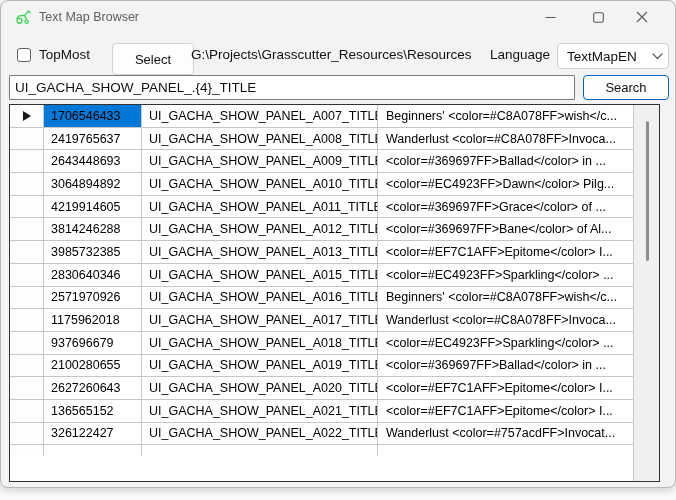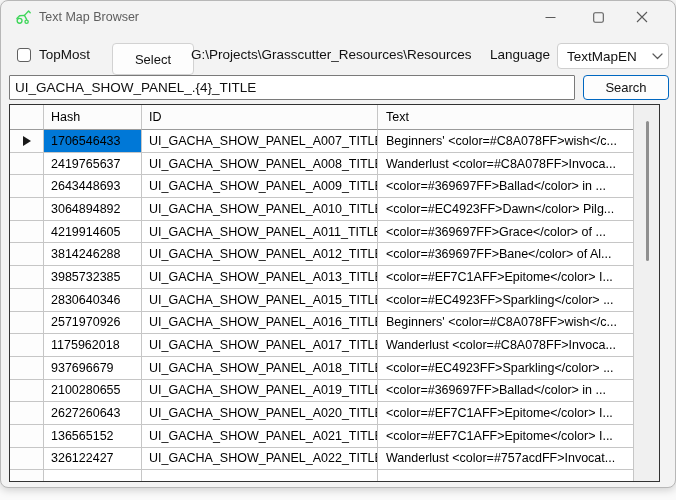--- a/index.html
+++ b/index.html
@@ -107,26 +107,20 @@
           <path d="M1 1 L5.5 5.5 L10 1" fill="none" stroke="#5a5a5a" stroke-width="1.2" stroke-linecap="round" stroke-linejoin="round"></path>
         </svg>
     </span>
   </div>
 
   <input class="search-input" type="text" value="UI_GACHA_SHOW_PANEL_.{4}_TITLE" style="">
   <div class="btn search-btn">Search</div>
 
   <div class="grid">
     <div class="grid-main">
-      <div class="grow header">
-        <div class="gcell c-rowhdr"></div>
-        <div class="gcell c-hash">Hash</div>
-        <div class="gcell c-id">ID</div>
-        <div class="gcell c-text">Text</div>
-      </div>
       <div id="rows-container">
           <div class="grow">
             <div class="gcell c-rowhdr">
               <span class="row-arrow"></span>
             </div>
             <div class="gcell c-hash sel">1706546433</div>
             <div class="gcell c-id">UI_GACHA_SHOW_PANEL_A007_TITLE</div>
             <div class="gcell c-text">Beginners' &lt;color=#C8A078FF&gt;wish&lt;/c...</div>
           </div>
           <div class="grow">

